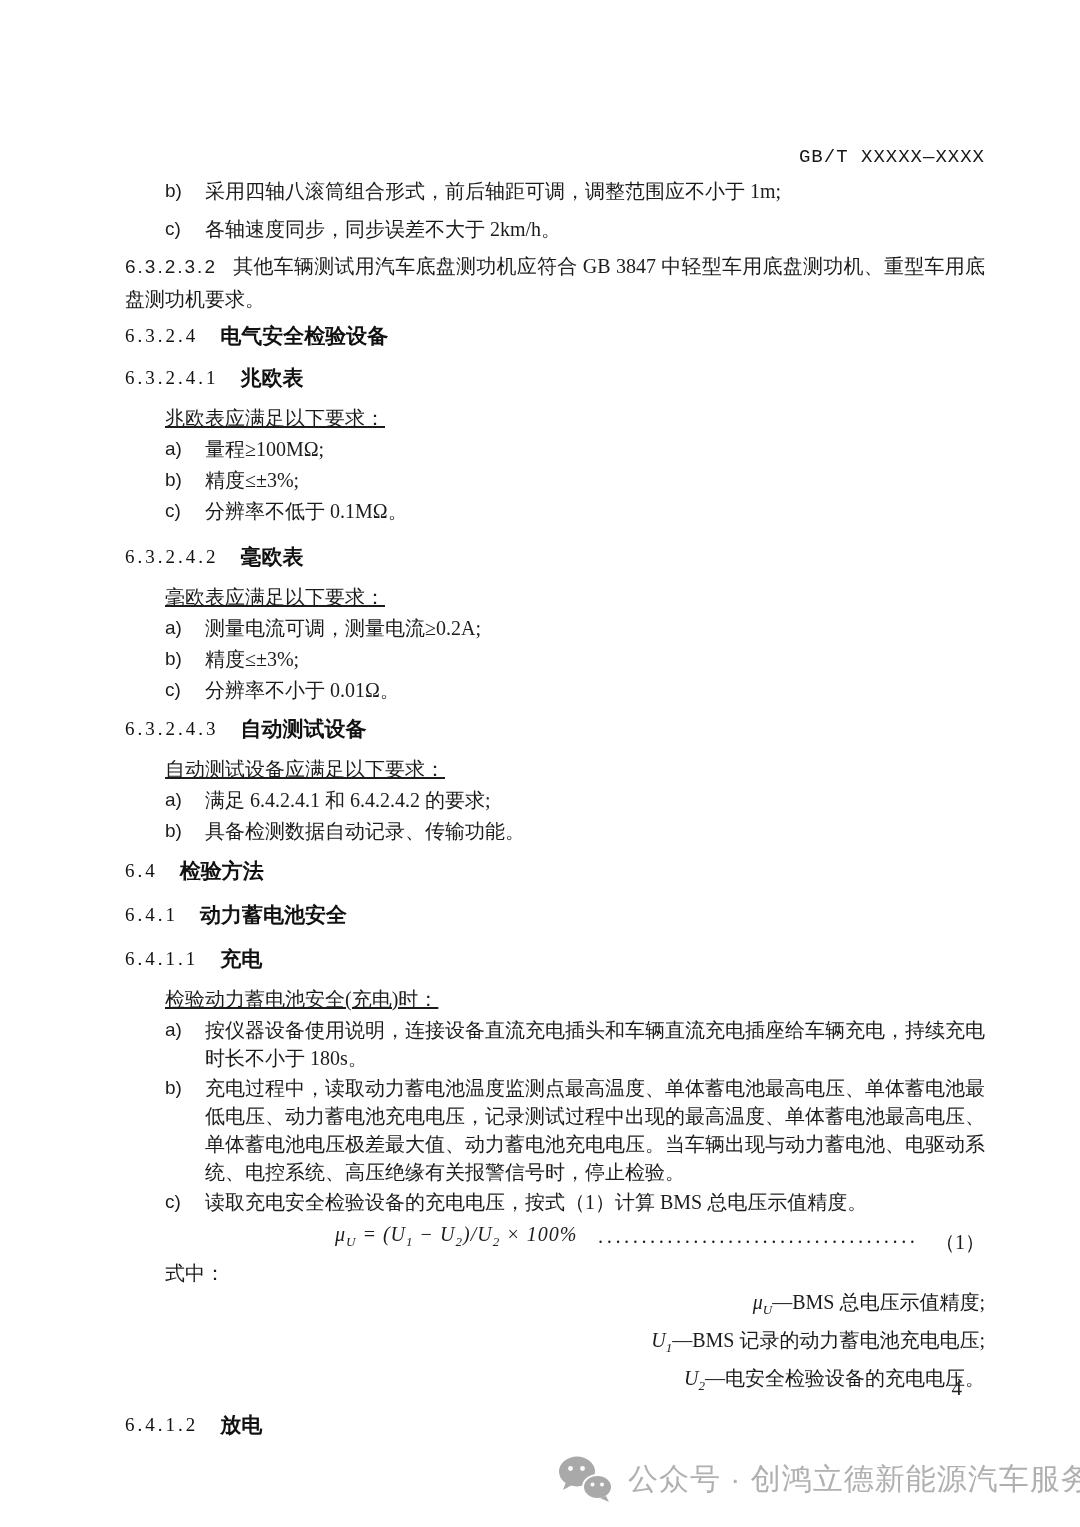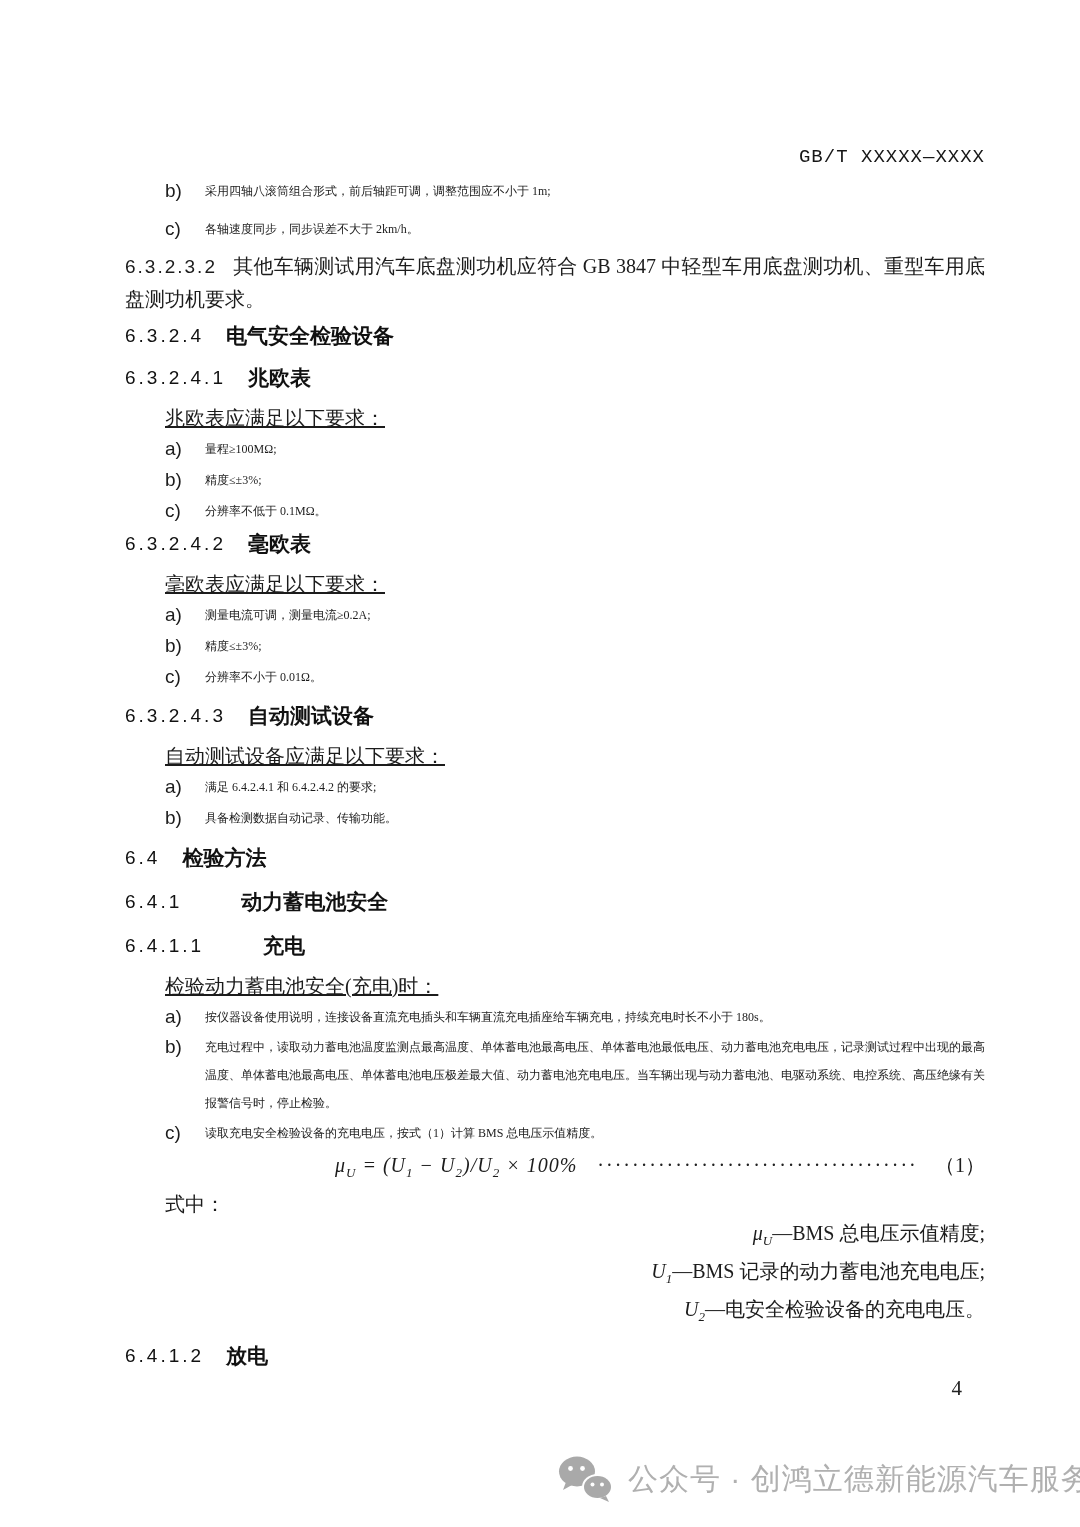--- a/index.html
+++ b/index.html
@@ -13,39 +13,39 @@
     padding:130px 95px 0 125px;box-sizing:border-box;
   }
   .doc-code{
     text-align:right;font-family:"Liberation Mono","DejaVu Sans Mono",monospace;
     font-size:19px;line-height:22px;letter-spacing:1px;color:#161616;margin:0;
   }
   p{margin:0;}
   .para{font-size:20px;line-height:32px;text-align:justify;}
   .sec-num-inline{letter-spacing:2px;margin-right:16px;font-family:"Liberation Sans","DejaVu Sans",sans-serif;font-size:19px;}
   .heading{
-    font-family:Liberation Sans, sans-serif;
+    font-family:Liberation Serif, serif;
     font-weight:bold;font-size:21px;line-height:26px;color:#111;
     display:flex;align-items:flex-end;
   }
   .h-num{letter-spacing:3px;font-weight:normal;font-size:19px;margin-right:22px;white-space:nowrap;}
   .lead{font-size:20px;line-height:26px;margin-left:40px;text-decoration:underline;}
   .dlist{margin:0;}
   .li{display:flex;align-items:flex-start;margin-left:40px;}
   .li-label{width:40px;flex:0 0 40px;font-size:19px;line-height:24px;font-family:"Liberation Sans","DejaVu Sans",sans-serif;}
-  .li-text{flex:1;font-size:12px;line-height:24px;text-align:justify;}
+  .li-text{flex:1;font-size:20px;line-height:24px;text-align:justify;}
   .li-wrap .li-label{line-height:28px;}
   .li-wrap .li-text{line-height:28px;}
-  .mt6{margin-top:6px;}.mt8{margin-top:8px;}.mt12{margin-top:8px;}
+  .mt6{margin-top:6px;}.mt8{margin-top:8px;}.mt12{margin-top:21px;}
   .mt14{margin-top:14px;}.mt15{margin-top:15px;}.mt16{margin-top:16px;}
-  .mt18{margin-top:18px;gap:37px;}.mt4{margin-top:4px;}
+  .mt18{margin-top:18px;}.mt4{margin-top:4px;}
   .gap7 > .li{margin-bottom:7px;}
   .gap2 > .li{margin-bottom:2px;}
   .formula-row{
-    display:flex;align-items:flex-start;margin-left:210px;margin-top:4px;
+    display:flex;align-items:flex-end;margin-left:210px;margin-top:4px;
     font-size:20px;line-height:28px;gap:14px;
   }
   .formula-math{font-style:italic;white-space:nowrap;letter-spacing:1px;}
   .formula-math sub{font-size:13px;font-style:italic;}
   .leader{flex:1;overflow:hidden;white-space:nowrap;color:#222;letter-spacing:2px;margin:0 6px;}
   .eq-no{white-space:nowrap;font-style:normal;}
   .where{font-size:20px;line-height:26px;margin-left:40px;margin-top:4px;}
   .def-line{font-size:20px;line-height:24px;margin-left:80px;margin-bottom:6px;text-align:right;}
   .def-sym{font-style:italic;}
   .def-line sub{font-size:13px;font-style:italic;}

